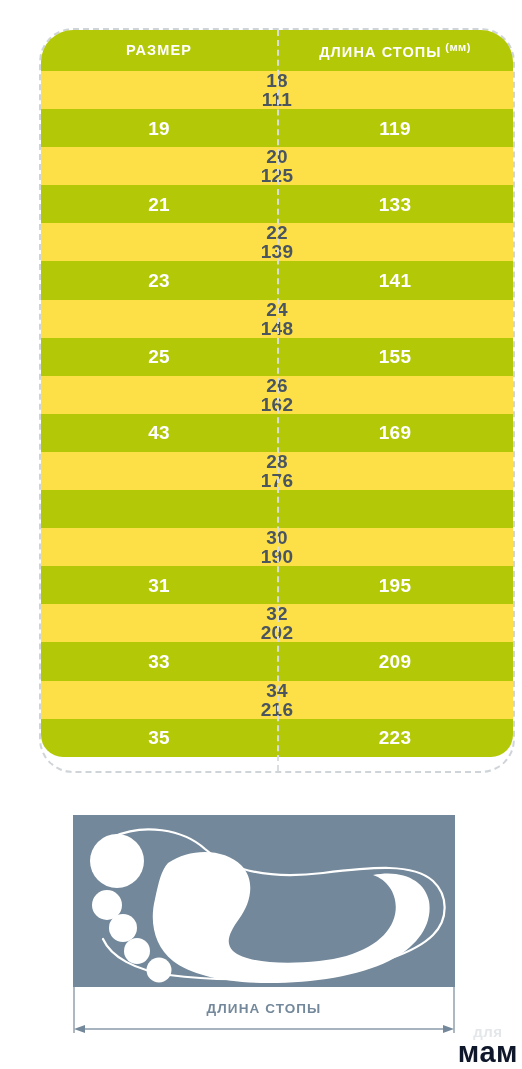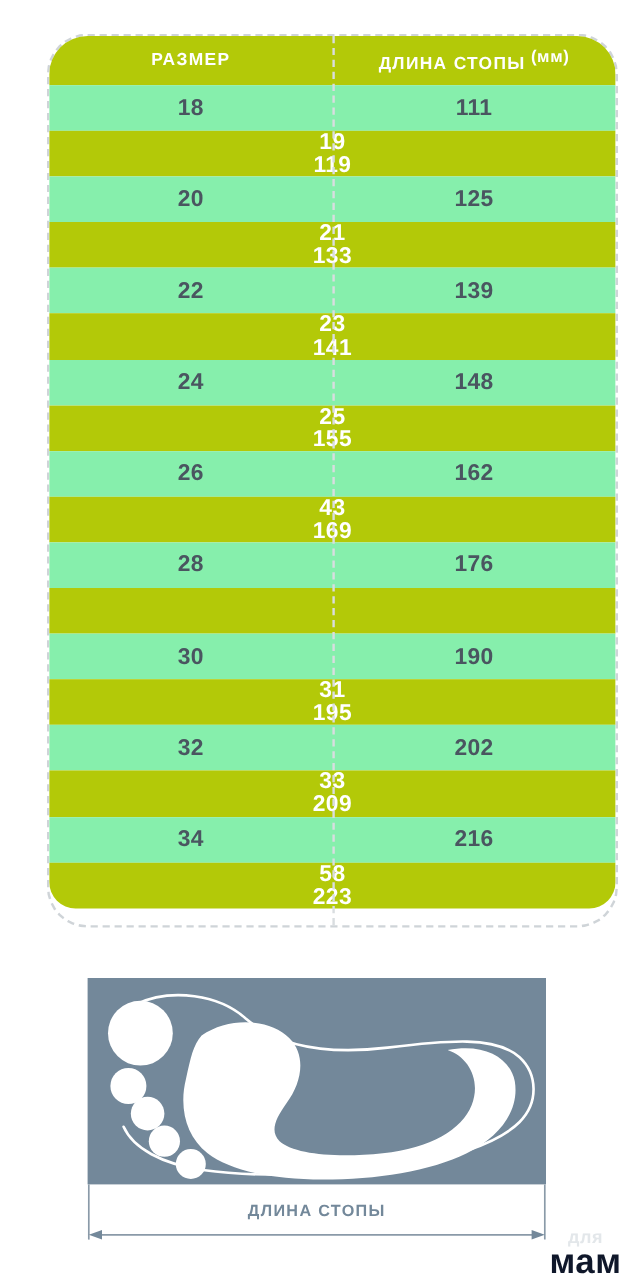--- a/index.html
+++ b/index.html
@@ -40,39 +40,39 @@
     display:flex;
     height:38.1px;
     align-items:center;
     z-index:2;
   }
   .row.head{
     height:41px;
     background:#b3c908;
     border-radius:22px 22px 0 0;
   }
-  .row.green{ background:#b3c908;flex-direction:column; }
-  .row.white{ background:#86efac; }
+  .row.green{ background:#b3c908; }
+  .row.white{ background:#fde047;flex-direction:column; }
   .row.last{ border-radius:0 0 22px 22px; }
   .cell{
     flex:1 1 50%;
     text-align:center;
     font-weight:bold;
     font-size:19px;
     letter-spacing:0.3px;
     color:#4a5560;
     line-height:1;
   }
   .row.green .cell, .row.head .cell{ color:#ffffff; }
   .row.head .cell{
     font-size:14.5px;
     letter-spacing:1.1px;
   }
   .sup{
-    font-size:14px;
+    font-size:11px;
     vertical-align:super;
     letter-spacing:0.5px;
   }
 
   
   .diagram{
     position:absolute;
     left:73px; top:815px;
     width:382px; height:172px;
     background:#73889a;
@@ -189,21 +189,21 @@
         </div>
         <div class="row green">
           <div class="cell">33</div>
           <div class="cell">209</div>
         </div>
         <div class="row white">
           <div class="cell">34</div>
           <div class="cell">216</div>
         </div>
         <div class="row green last">
-          <div class="cell">58</div>
+          <div class="cell">35</div>
           <div class="cell">223</div>
         </div>
       </div>
   </div>
 
   <div class="diagram">
     <svg viewBox="0 0 382 172" preserveAspectRatio="none">
 
       <path d="M40 22 C70 8 110 14 132 34 C160 58 200 64 250 58 C300 52 340 48 360 66 C375 80 376 104 360 120 C342 138 300 152 250 158 C196 165 140 166 96 160 C62 155 38 142 30 124" fill="none" stroke="#ffffff" stroke-width="2.2" stroke-linecap="round"></path>
 

